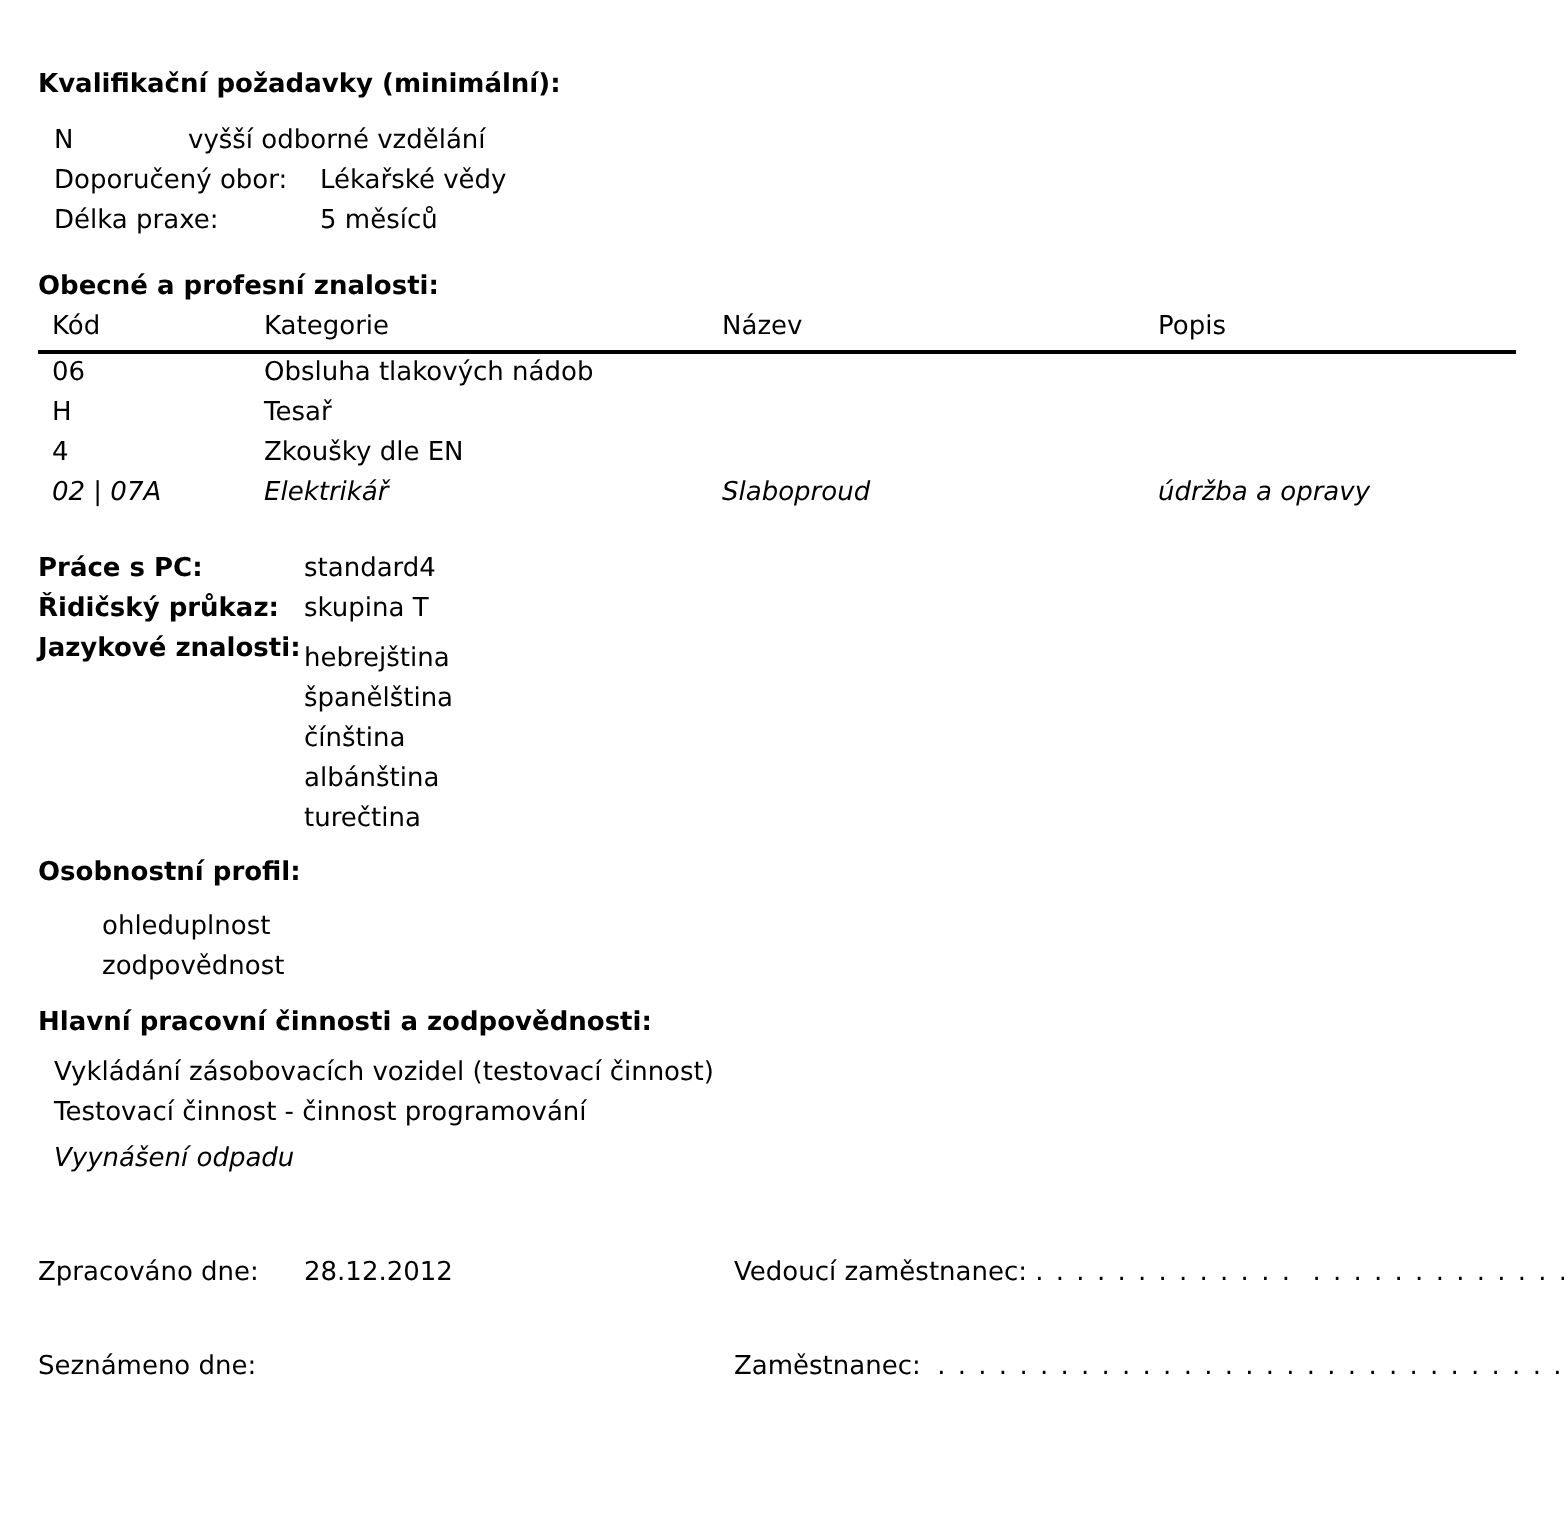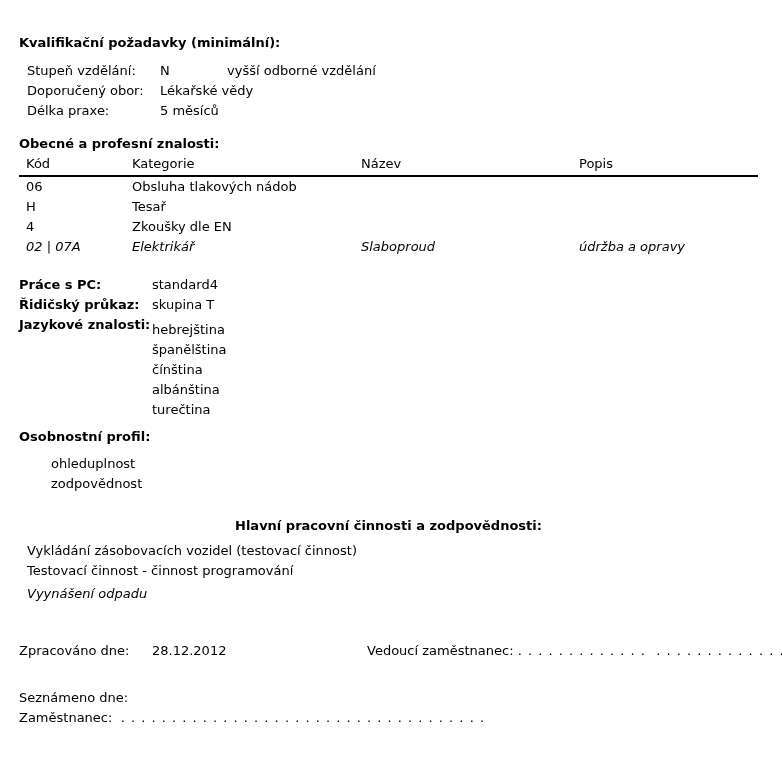--- a/index.html
+++ b/index.html
@@ -34,43 +34,42 @@
   .srow { display: flex; line-height: 20px; }
   .slabel { width: 133px; flex: none; font-weight: bold; }
   .sval { flex: 1; }
   .langs { margin-top: 5px; }
   .langs div { line-height: 20px; }
 
   #h-personality { margin-top: 7px; }
   .plist { margin-top: 7px; }
   .plist .item { line-height: 20px; padding-left: 8px; margin-left: 24px; }
 
-  #h-activities { margin-top: 22px; text-align: center; }
+  #h-activities { margin-top: 8px; }
   .alist { margin-top: 5px; }
   .alist .item { line-height: 20px; padding-left: 8px; }
   .alist .item.it { margin-top: 3px; }
 
   .frow { display: flex; line-height: 20px; }
   #frow1 { margin-top: 37px; }
-  #frow2 { margin-top: 27px; flex-direction: column; }
+  #frow2 { margin-top: 27px; }
   .flabel { width: 133px; flex: none; }
   .fval { width: 215px; flex: none; }
   .fsign { flex: 1; white-space: pre; }
   .dots { white-space: pre; letter-spacing: 1px; }
 </style>
 </head>
 <body>
 
 <div class="doc">
 
   <div class="heading" id="h-qualif">Kvalifikační požadavky (minimální):</div>
 
   <div class="qrows">
     <div class="qrow">
-      <span class="qlabel">Stupeň vzdělání:</span>
       <span class="qval">N</span>
       <span class="qval2">vyšší odborné vzdělání</span>
     </div>
     <div class="qrow">
       <span class="qlabel">Doporučený obor:</span>
       <span class="qval2">Lékařské vědy</span>
     </div>
     <div class="qrow">
       <span class="qlabel">Délka praxe:</span>
       <span class="qval2">5 měsíců</span>

